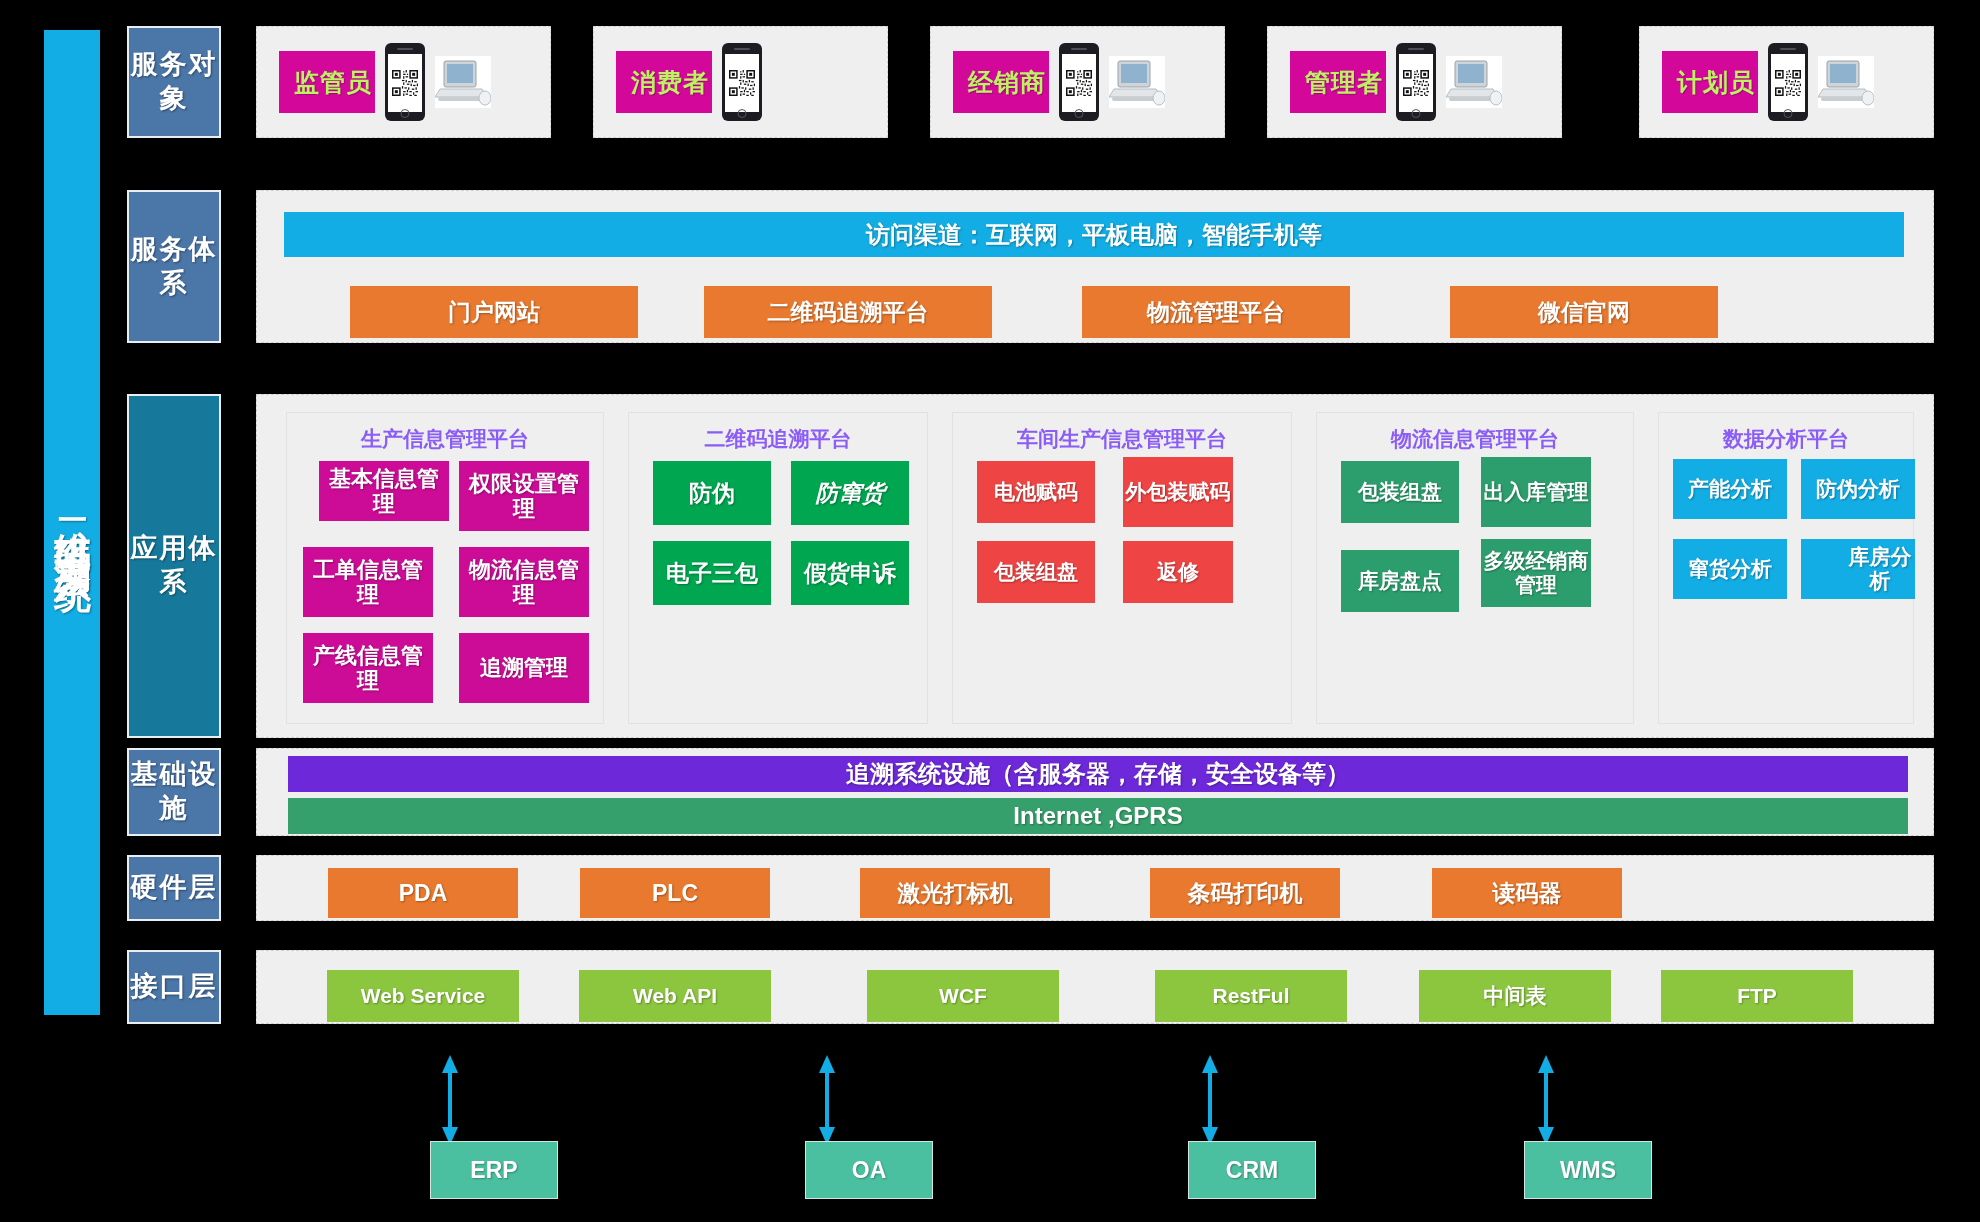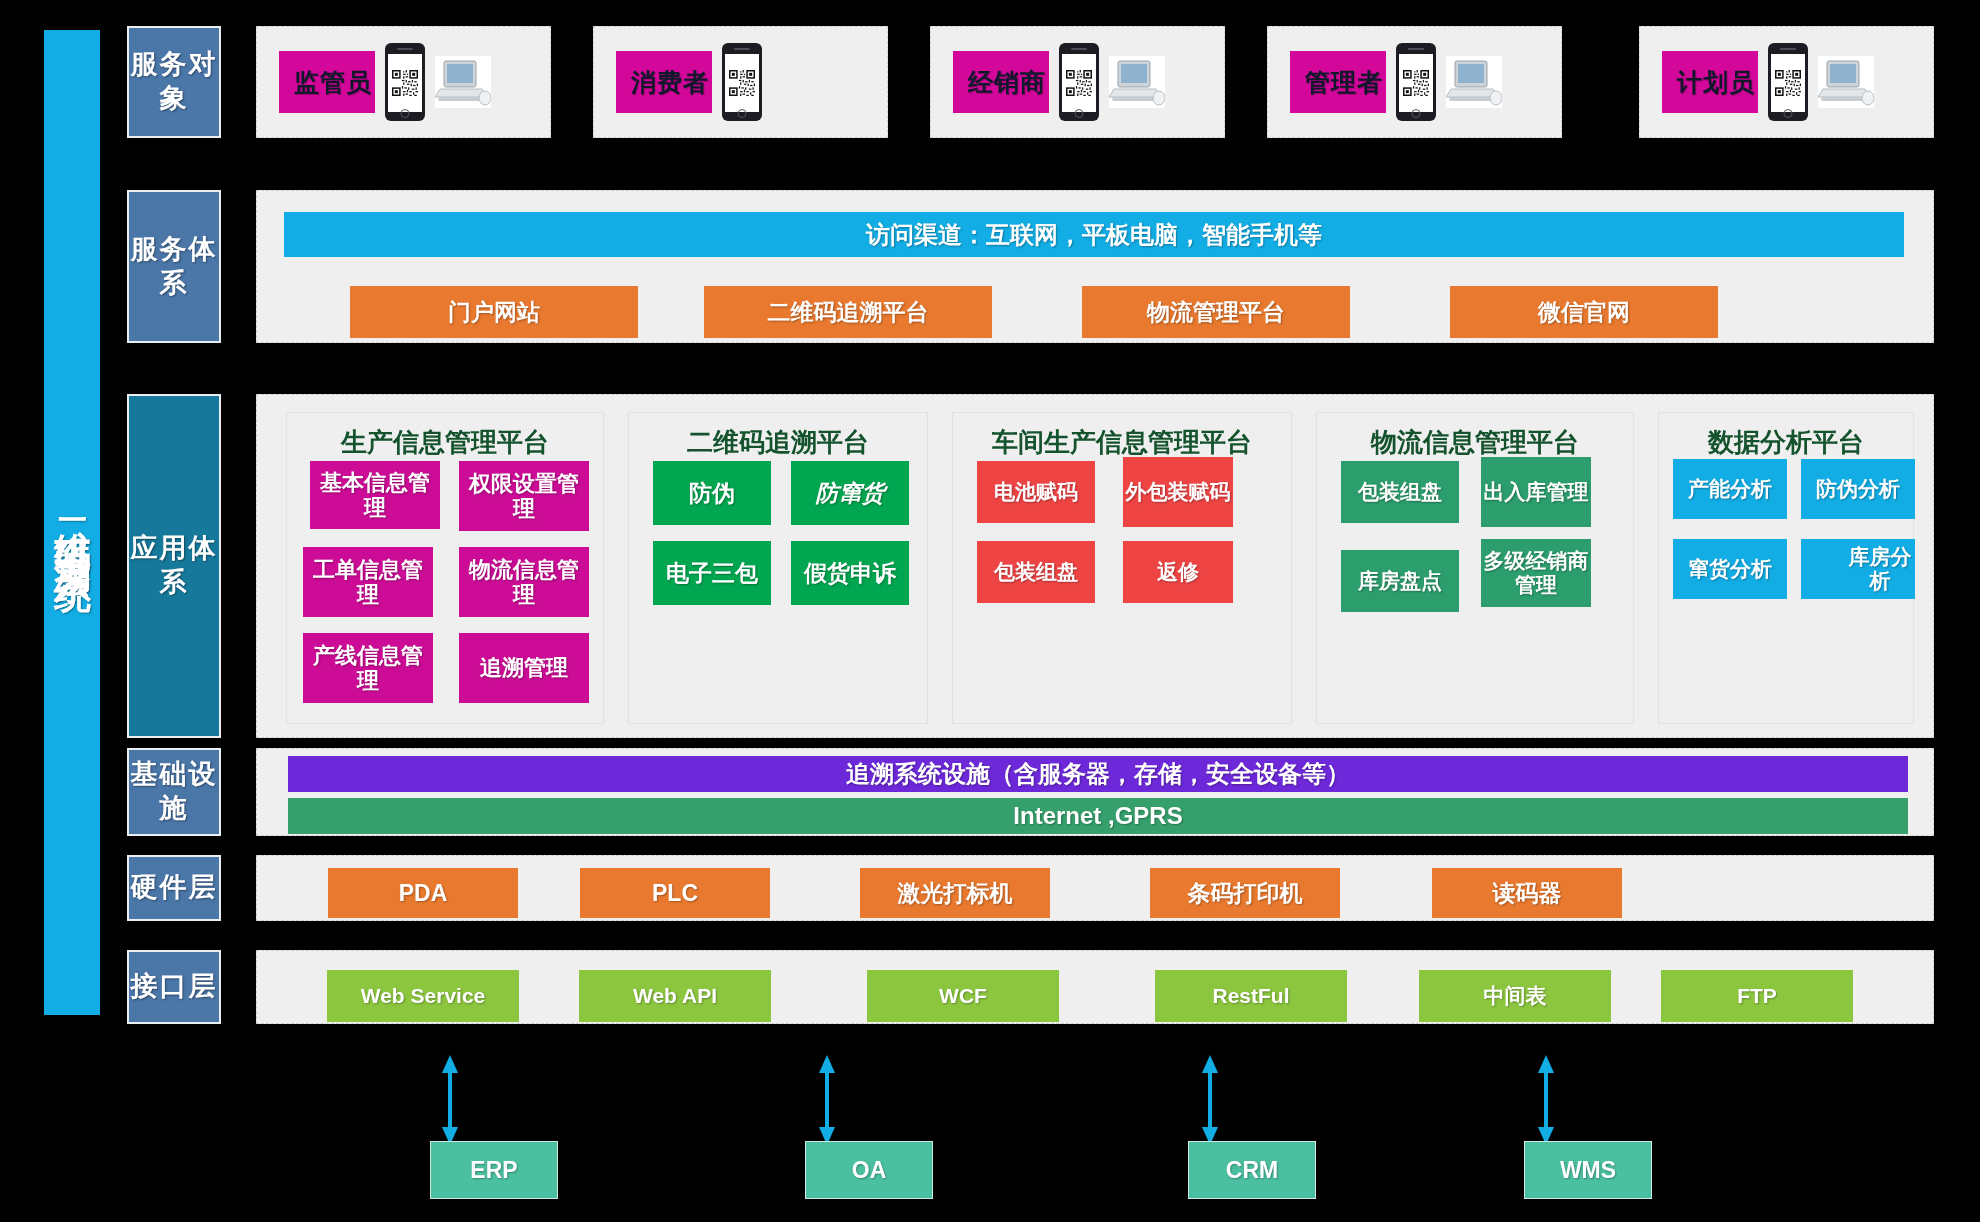--- a/index.html
+++ b/index.html
@@ -54,21 +54,21 @@
   
   .actor-card {
     position: absolute;
     background: #EFEFEF;
     border: 1px dashed #d2d2d2;
     display: flex; align-items: center; gap: 10px;
     padding-left: 22px;
   }
   .actor-chip {
     background: #D4079B;
-    color: #0f172a;
+    color: #bef264;
     font-size: 25px; font-weight: bold;
     letter-spacing: 1px;
     width: 96px; height: 62px;
     display: flex; align-items: center; justify-content: center;
     text-shadow: 1px 1px 1px rgba(0,0,0,.25);
     flex: 0 0 auto;
     padding-left: 12px;
   }
   
   .phone-icon {
@@ -114,21 +114,21 @@
   .magenta    { background: #CC0C96; font-size: 22px; }
   .green      { background: #00A650; font-size: 23px; }
   .seagreen   { background: #ef4444; font-size: 21px; }
   .darkgreen  { background: #2C9E6D; font-size: 21px; }
   .cyan       { background: #12ADE4; font-size: 21px; }
   .lgreen     { background: #8CC63F; font-size: 21px; }
   .mint       { background: #4BC0A0; font-size: 23px; border: 1px solid #cfe9e2; }
 
   .plat-title {
     position: absolute;
-    color: #14532d; font-size: 26px; font-weight: bold;
+    color: #8b5cf6; font-size: 21px; font-weight: bold;
     text-align: center; width: 100%; left: 0;
   }
 
   
   .arrow-svg { position: absolute; }
 </style>
 </head>
 <body>
 
 <div id="root">
@@ -438,21 +438,21 @@
   <div class="box bar-blue" style="left:284px; top:212px; width:1620px; height:45px;">访问渠道：互联网，平板电脑，智能手机等</div>
   <div class="box orange" style="left:350px; top:286px; width:288px; height:52px;">门户网站</div>
   <div class="box orange" style="left:704px; top:286px; width:288px; height:52px;">二维码追溯平台</div>
   <div class="box orange" style="left:1082px; top:286px; width:268px; height:52px;">物流管理平台</div>
   <div class="box orange" style="left:1450px; top:286px; width:268px; height:52px;">微信官网</div>
 
   <div class="panel" style="left:256px; top:394px; width:1678px; height:344px;"></div>
 
   <div class="subpanel" style="left:286px; top:412px; width:318px; height:312px;">
     <div class="plat-title" style="top:12px;">生产信息管理平台</div>
-    <div class="box magenta" style="left:23px; top:48px; width:130px; height:68px;">基本信息管理</div>
+    <div class="box magenta" style="left:32px; top:48px; width:130px; height:60px;">基本信息管理</div>
     <div class="box magenta" style="left:172px; top:48px; width:130px; height:70px;">权限设置管理</div>
     <div class="box magenta" style="left:16px; top:134px; width:130px; height:70px;">工单信息管理</div>
     <div class="box magenta" style="left:172px; top:134px; width:130px; height:70px;">物流信息管理</div>
     <div class="box magenta" style="left:16px; top:220px; width:130px; height:70px;">产线信息管理</div>
     <div class="box magenta" style="left:172px; top:220px; width:130px; height:70px;">追溯管理</div>
   </div>
 
   <div class="subpanel" style="left:628px; top:412px; width:300px; height:312px;">
     <div class="plat-title" style="top:12px;">二维码追溯平台</div>
     <div class="box green" style="left:24px; top:48px; width:118px; height:64px;">防伪</div>

